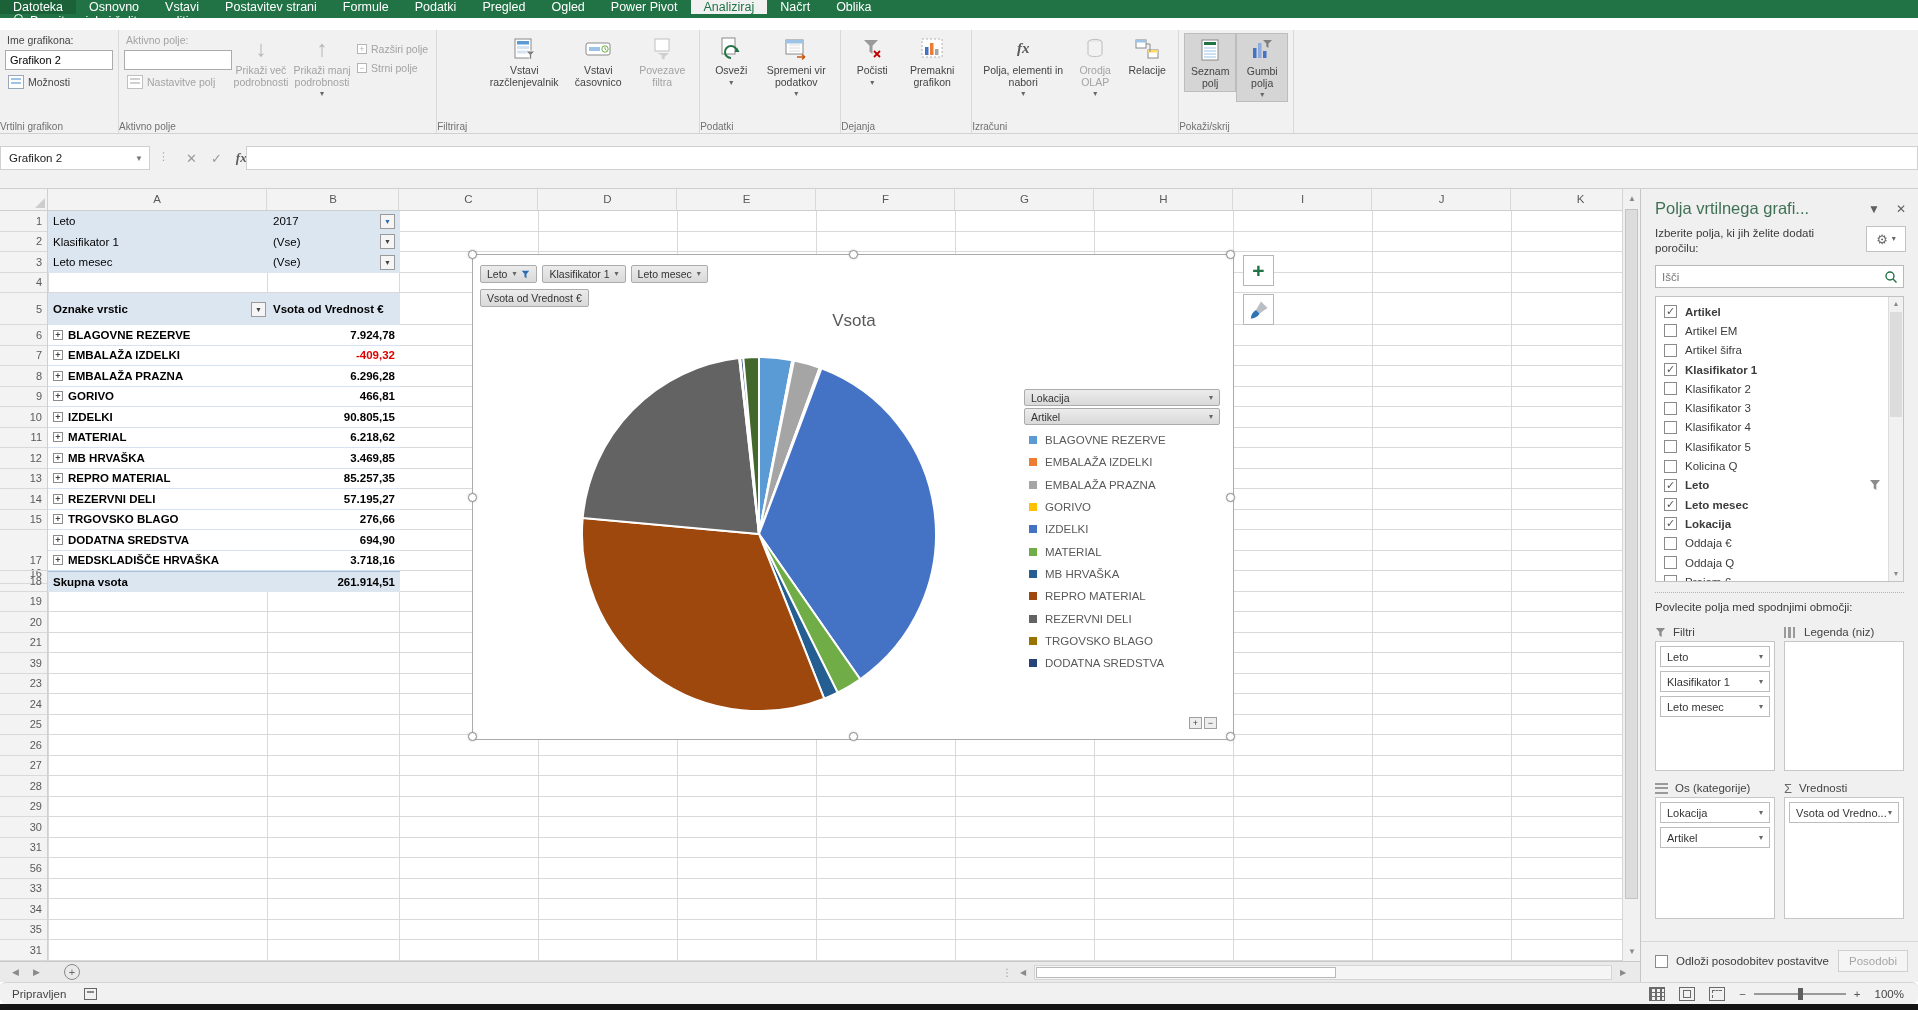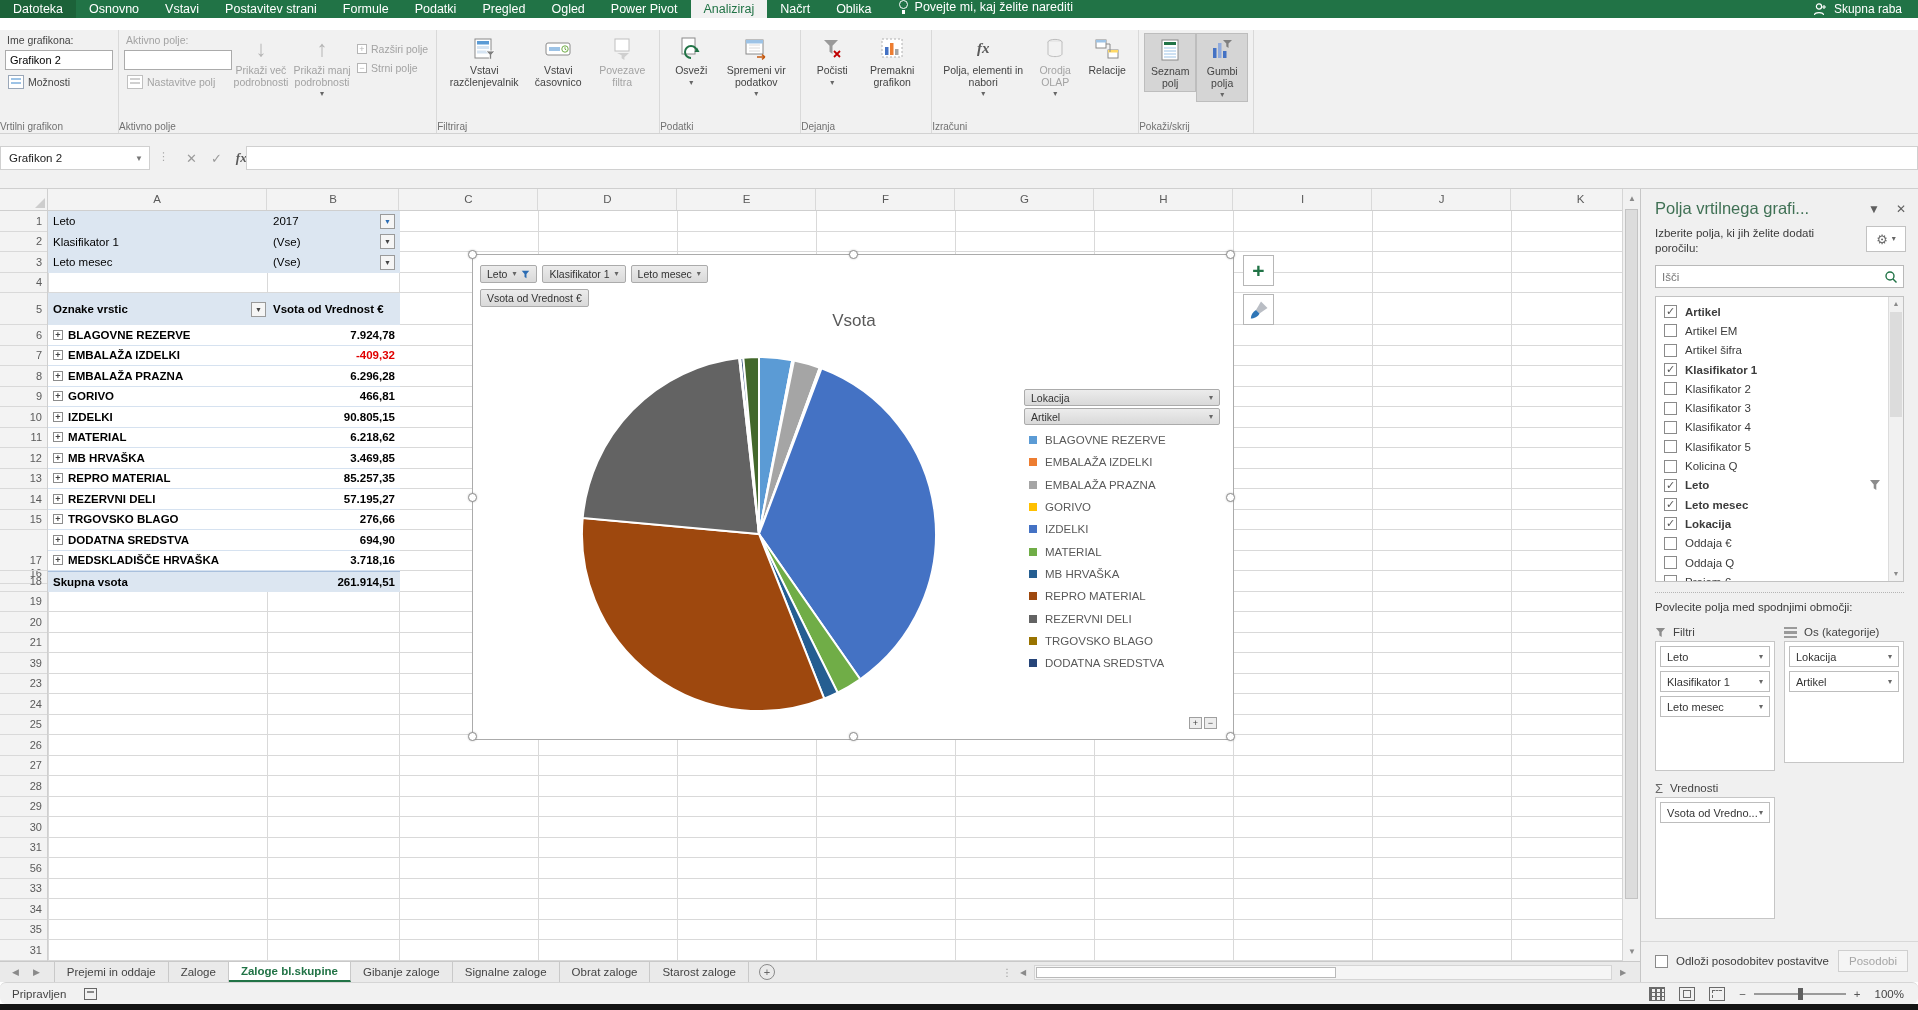--- a/index.html
+++ b/index.html
@@ -1,20 +1,20 @@
 <!DOCTYPE html>
 <html><head>
 <meta charset="utf-8">
 <style>
 * { box-sizing:border-box; margin:0; padding:0; }
 html,body { width:1918px; height:1010px; overflow:hidden; font-family:"Liberation Sans",sans-serif; background:#fff; }
 #app { position:relative; width:1918px; height:1010px; }
 
 
-.tabbar { position:absolute; left:0; top:0; width:1918px; height:18px; background:#217346; display:flex; align-items:stretch; color:#fff; font-size:12.5px; }
+.tabbar { position:absolute; left:0; top:0; width:1918px; height:18px; background:#217346; display:flex; align-items:stretch; color:#fff; font-size:12.5px;flex-direction:column; }
 #tabs { display:flex; }
 .rtab { padding:0 13px; display:flex; align-items:center; white-space:nowrap; }
 .rtab.file { background:#1c6239; }
 .rtab.active { background:#f1f1f1; color:#217346; }
 .tellme { display:flex; gap:7px; padding:0 14px; }
 .bulb { width:9px; height:9px; border:1.5px solid #fff; border-radius:50%; position:relative; display:inline-block; }
 .bulb:after { content:""; position:absolute; left:2px; top:9px; width:3px; height:4px; background:#fff; }
 .share { margin-left:auto; display:flex; align-items:center; gap:7px; padding:0 16px; font-size:12px; }
 
 
@@ -26,21 +26,21 @@
 .dis { color:#a3a3a3 !important; }
 .ginput { width:108px; height:20px; border:1px solid #ababab; background:#fff; font-size:11px; padding:0 4px; font-family:"Liberation Sans",sans-serif; }
 .gsm { display:flex; align-items:center; gap:4px; background:none; border:0; font-size:10.5px; color:#444; padding:2px 3px; white-space:nowrap; font-family:"Liberation Sans",sans-serif; }
 .bb { display:flex; flex-direction:column; align-items:center; text-align:center; line-height:11.5px; padding:2px 2px; gap:2px; }
 .bb .ic { height:28px; display:flex; align-items:center; justify-content:center; }
 .car { font-size:8px; color:#666; line-height:8px; }
 .bigarrow { font-size:22px; color:#b5b5b5; font-weight:bold; line-height:24px; }
 .icbox { width:16px; height:14px; border:1px solid #9aa7b8; background:#fff; display:inline-block; position:relative; }
 .icbox i { position:absolute; left:2px; right:2px; height:2px; background:#9dc3e6; }
 .pressed { background:#d5d5d5; border:1px solid #bdbdbd; }
-.w52{width:52px;} .w58{width:58px;} .w64{width:64px;} .w68{width:68px;} .w78{width:78px;} .w84{width:84px;} .w92{width:92px;}
+.w52{width:52px;} .w58{width:58px;} .w64{width:64px;} .w68{width:68px;} .w78{width:78px;} .w84{width:84px;margin-left:40px;} .w92{width:92px;}
 .fxit { font-family:"Liberation Serif",serif; font-style:italic; font-weight:bold; color:#5a5a5a; font-size:15px; }
 
 
 .fbar { position:absolute; left:0; top:134px; width:1918px; height:55px; background:#f1f1f1; border-bottom:1px solid #cfcfcf; }
 .namebox { position:absolute; left:0px; top:12px; width:150px; height:24px; background:#fff; border:1px solid #d0d0d0; display:flex; align-items:center; }
 .namebox input { border:0; width:118px; padding:0 8px; font-size:11.5px; font-family:"Liberation Sans",sans-serif; color:#222; outline:none; }
 .nbcar { margin-left:auto; padding-right:6px; color:#777; font-size:8px; }
 .fdots { position:absolute; left:158px; top:16px; color:#a8a8a8; font-size:11px; letter-spacing:0; }
 .fbtns { position:absolute; left:176px; top:12px; height:24px; display:flex; align-items:center; gap:14px; padding:0 10px; color:#9a9a9a; font-size:13px; }
 .finput { position:absolute; left:246px; top:12px; right:0px; height:24px; background:#fff; border:1px solid #d0d0d0; }
@@ -772,20 +772,27 @@
               <span class="car">▾</span>
             </div>
             <div class="pill">
               <span>Leto mesec</span>
               <span class="car">▾</span>
             </div>
           </div>
       </div>
       <div>
         <div class="ahdr">
+          <span class="vbars"></span>
+          <span>Legenda (niz)</span>
+        </div>
+        <div class="abox h130" id="area-legend"></div>
+      </div>
+      <div>
+        <div class="ahdr">
           <span class="hbars"></span>
           <span>Os (kategorije)</span>
         </div>
         <div class="abox h122" id="area-axis">
             <div class="pill">
               <span>Lokacija</span>
               <span class="car">▾</span>
             </div>
             <div class="pill">
               <span>Artikel</span>
@@ -811,29 +818,20 @@
       <span>Odloži posodobitev postavitve</span>
       <button class="updbtn">Posodobi</button>
     </div>
   </div>
 
   <div class="tabsbar">
     <div class="tnav">
       <span>◀</span>
       <span>▶</span>
     </div>
-    <div id="stabs">
-        <div class="stab">Prejemi in oddaje</div>
-        <div class="stab">Zaloge</div>
-        <div class="stab active">Zaloge bl.skupine</div>
-        <div class="stab">Gibanje zaloge</div>
-        <div class="stab">Signalne zaloge</div>
-        <div class="stab">Obrat zaloge</div>
-        <div class="stab">Starost zaloge</div>
-      </div>
     <div class="newsheet">+</div>
     <div class="hscroll">
       <span class="hsdots">⋮</span>
       <span class="hsarr">◀</span>
       <div class="hstrack">
           <div class="hsthumb"></div>
         </div>
       <span class="hsarr">▶</span>
     </div>
   </div>

